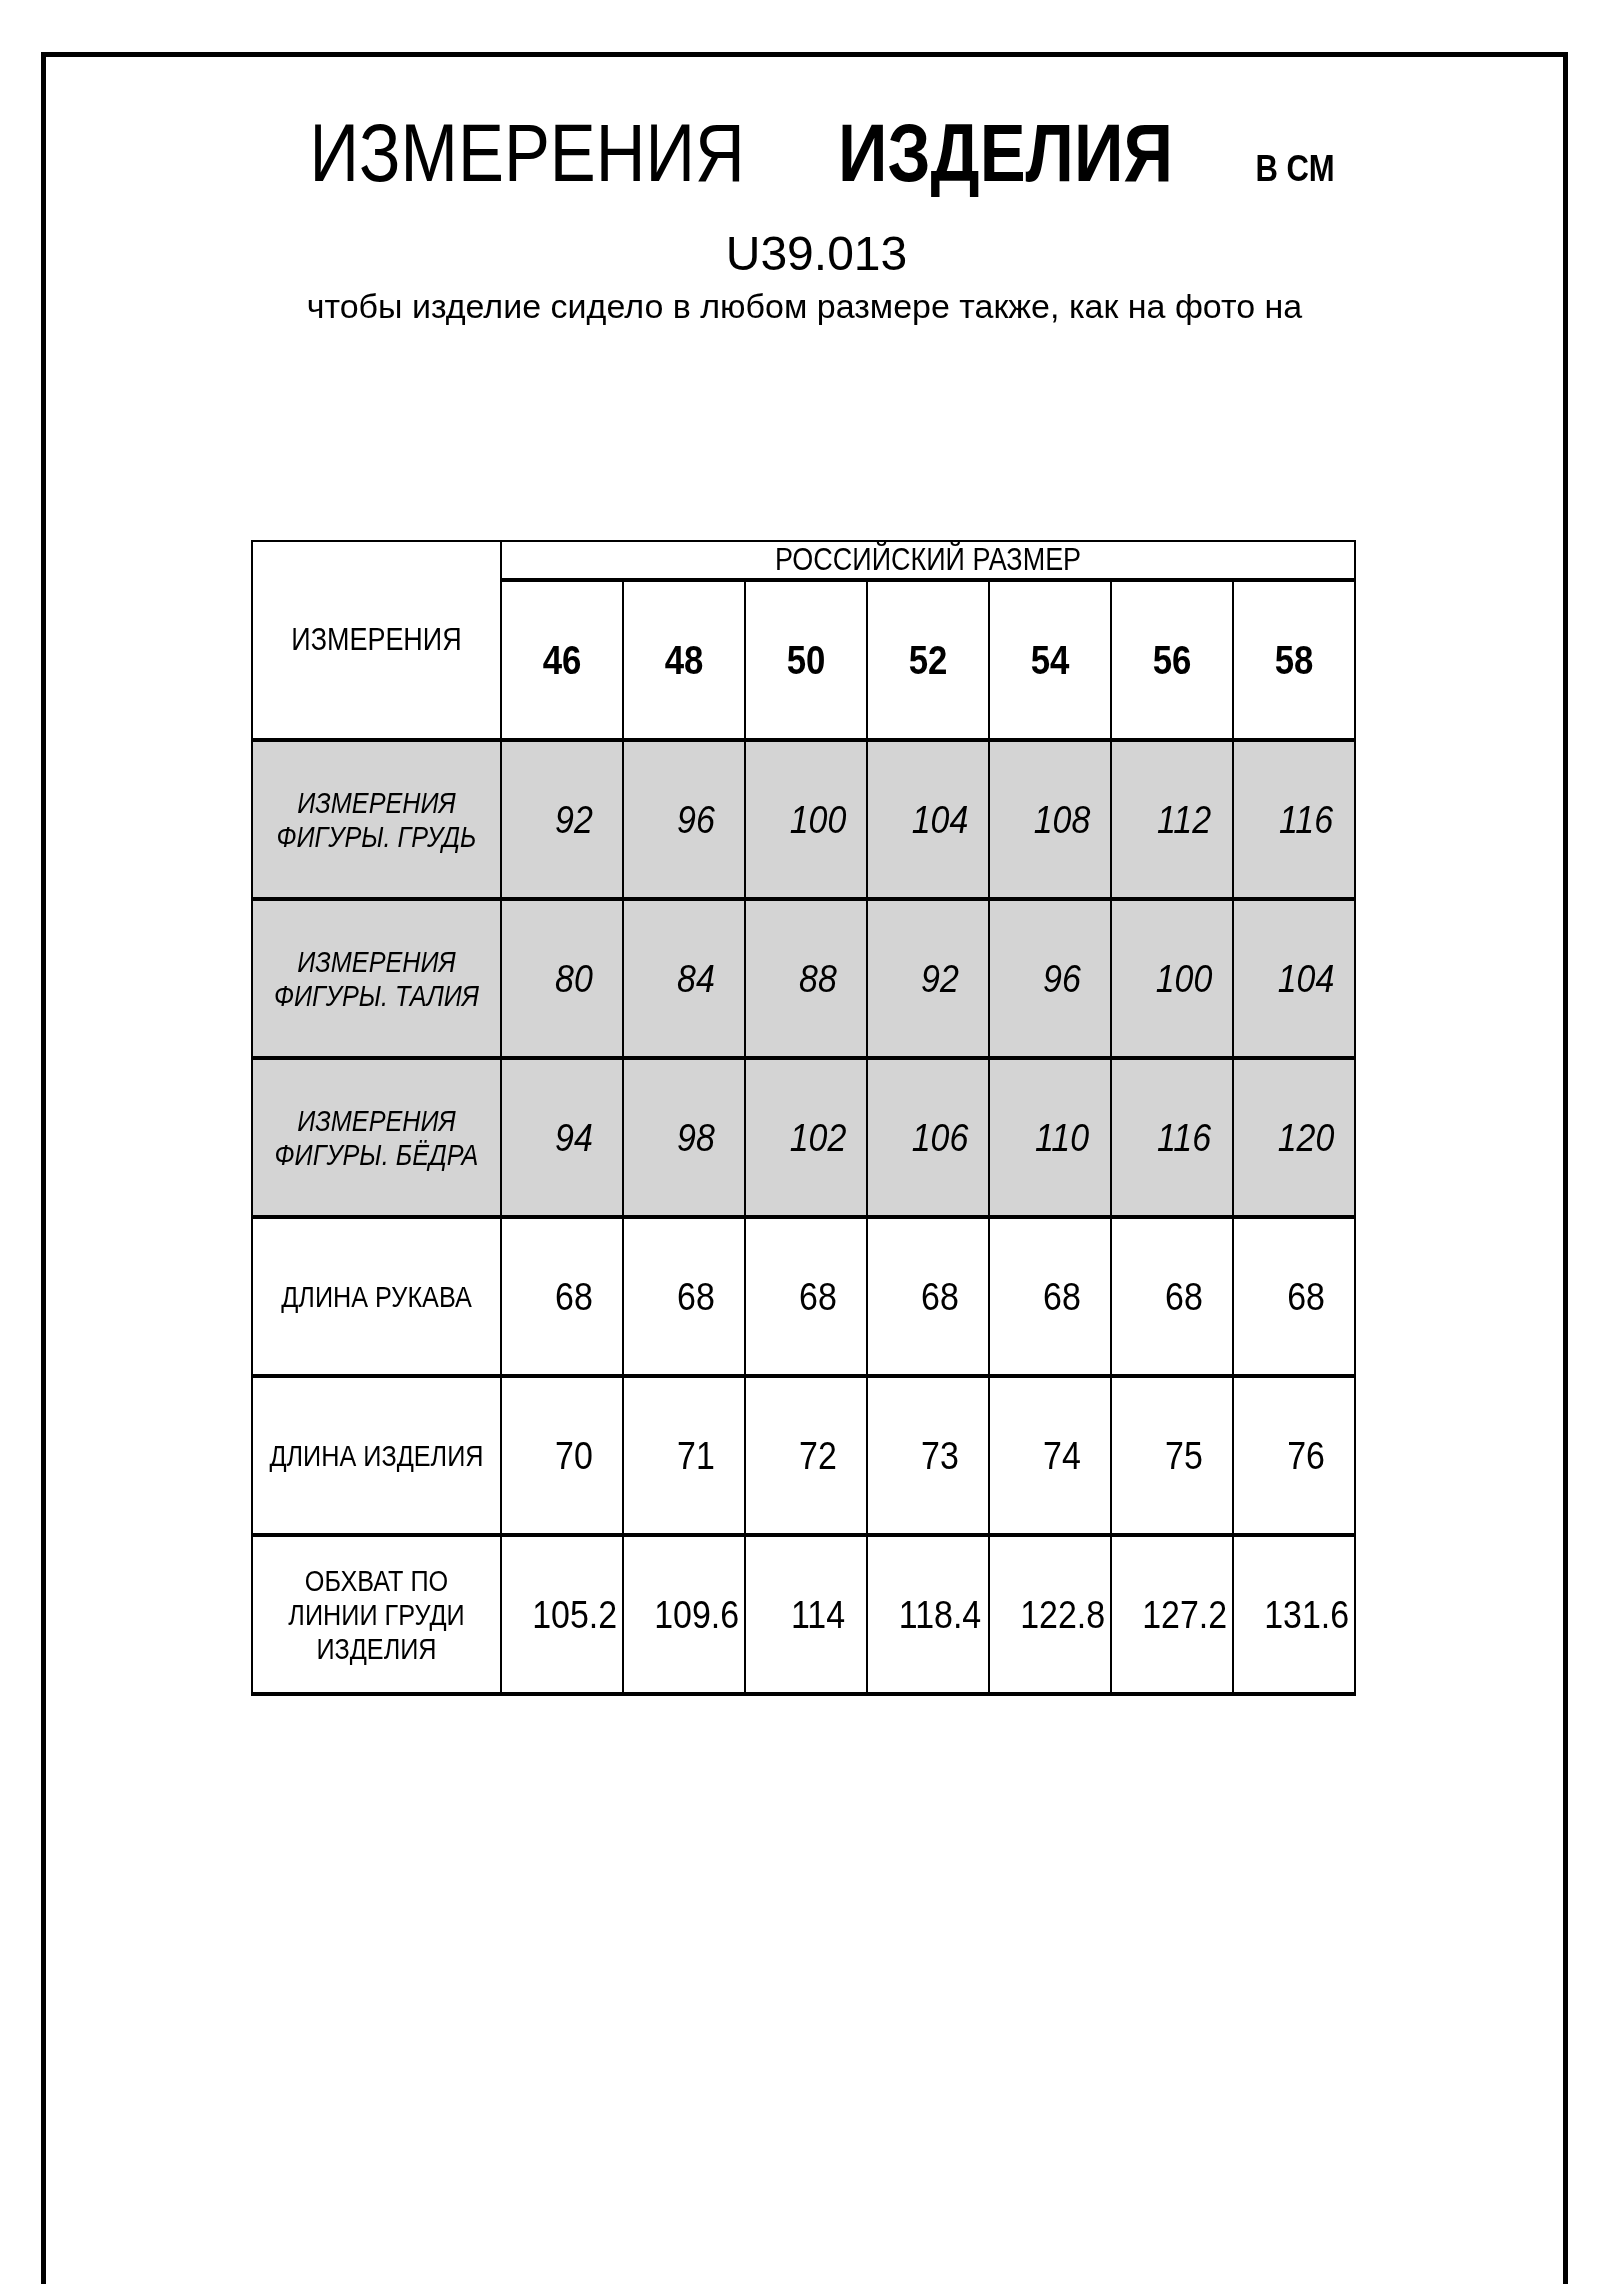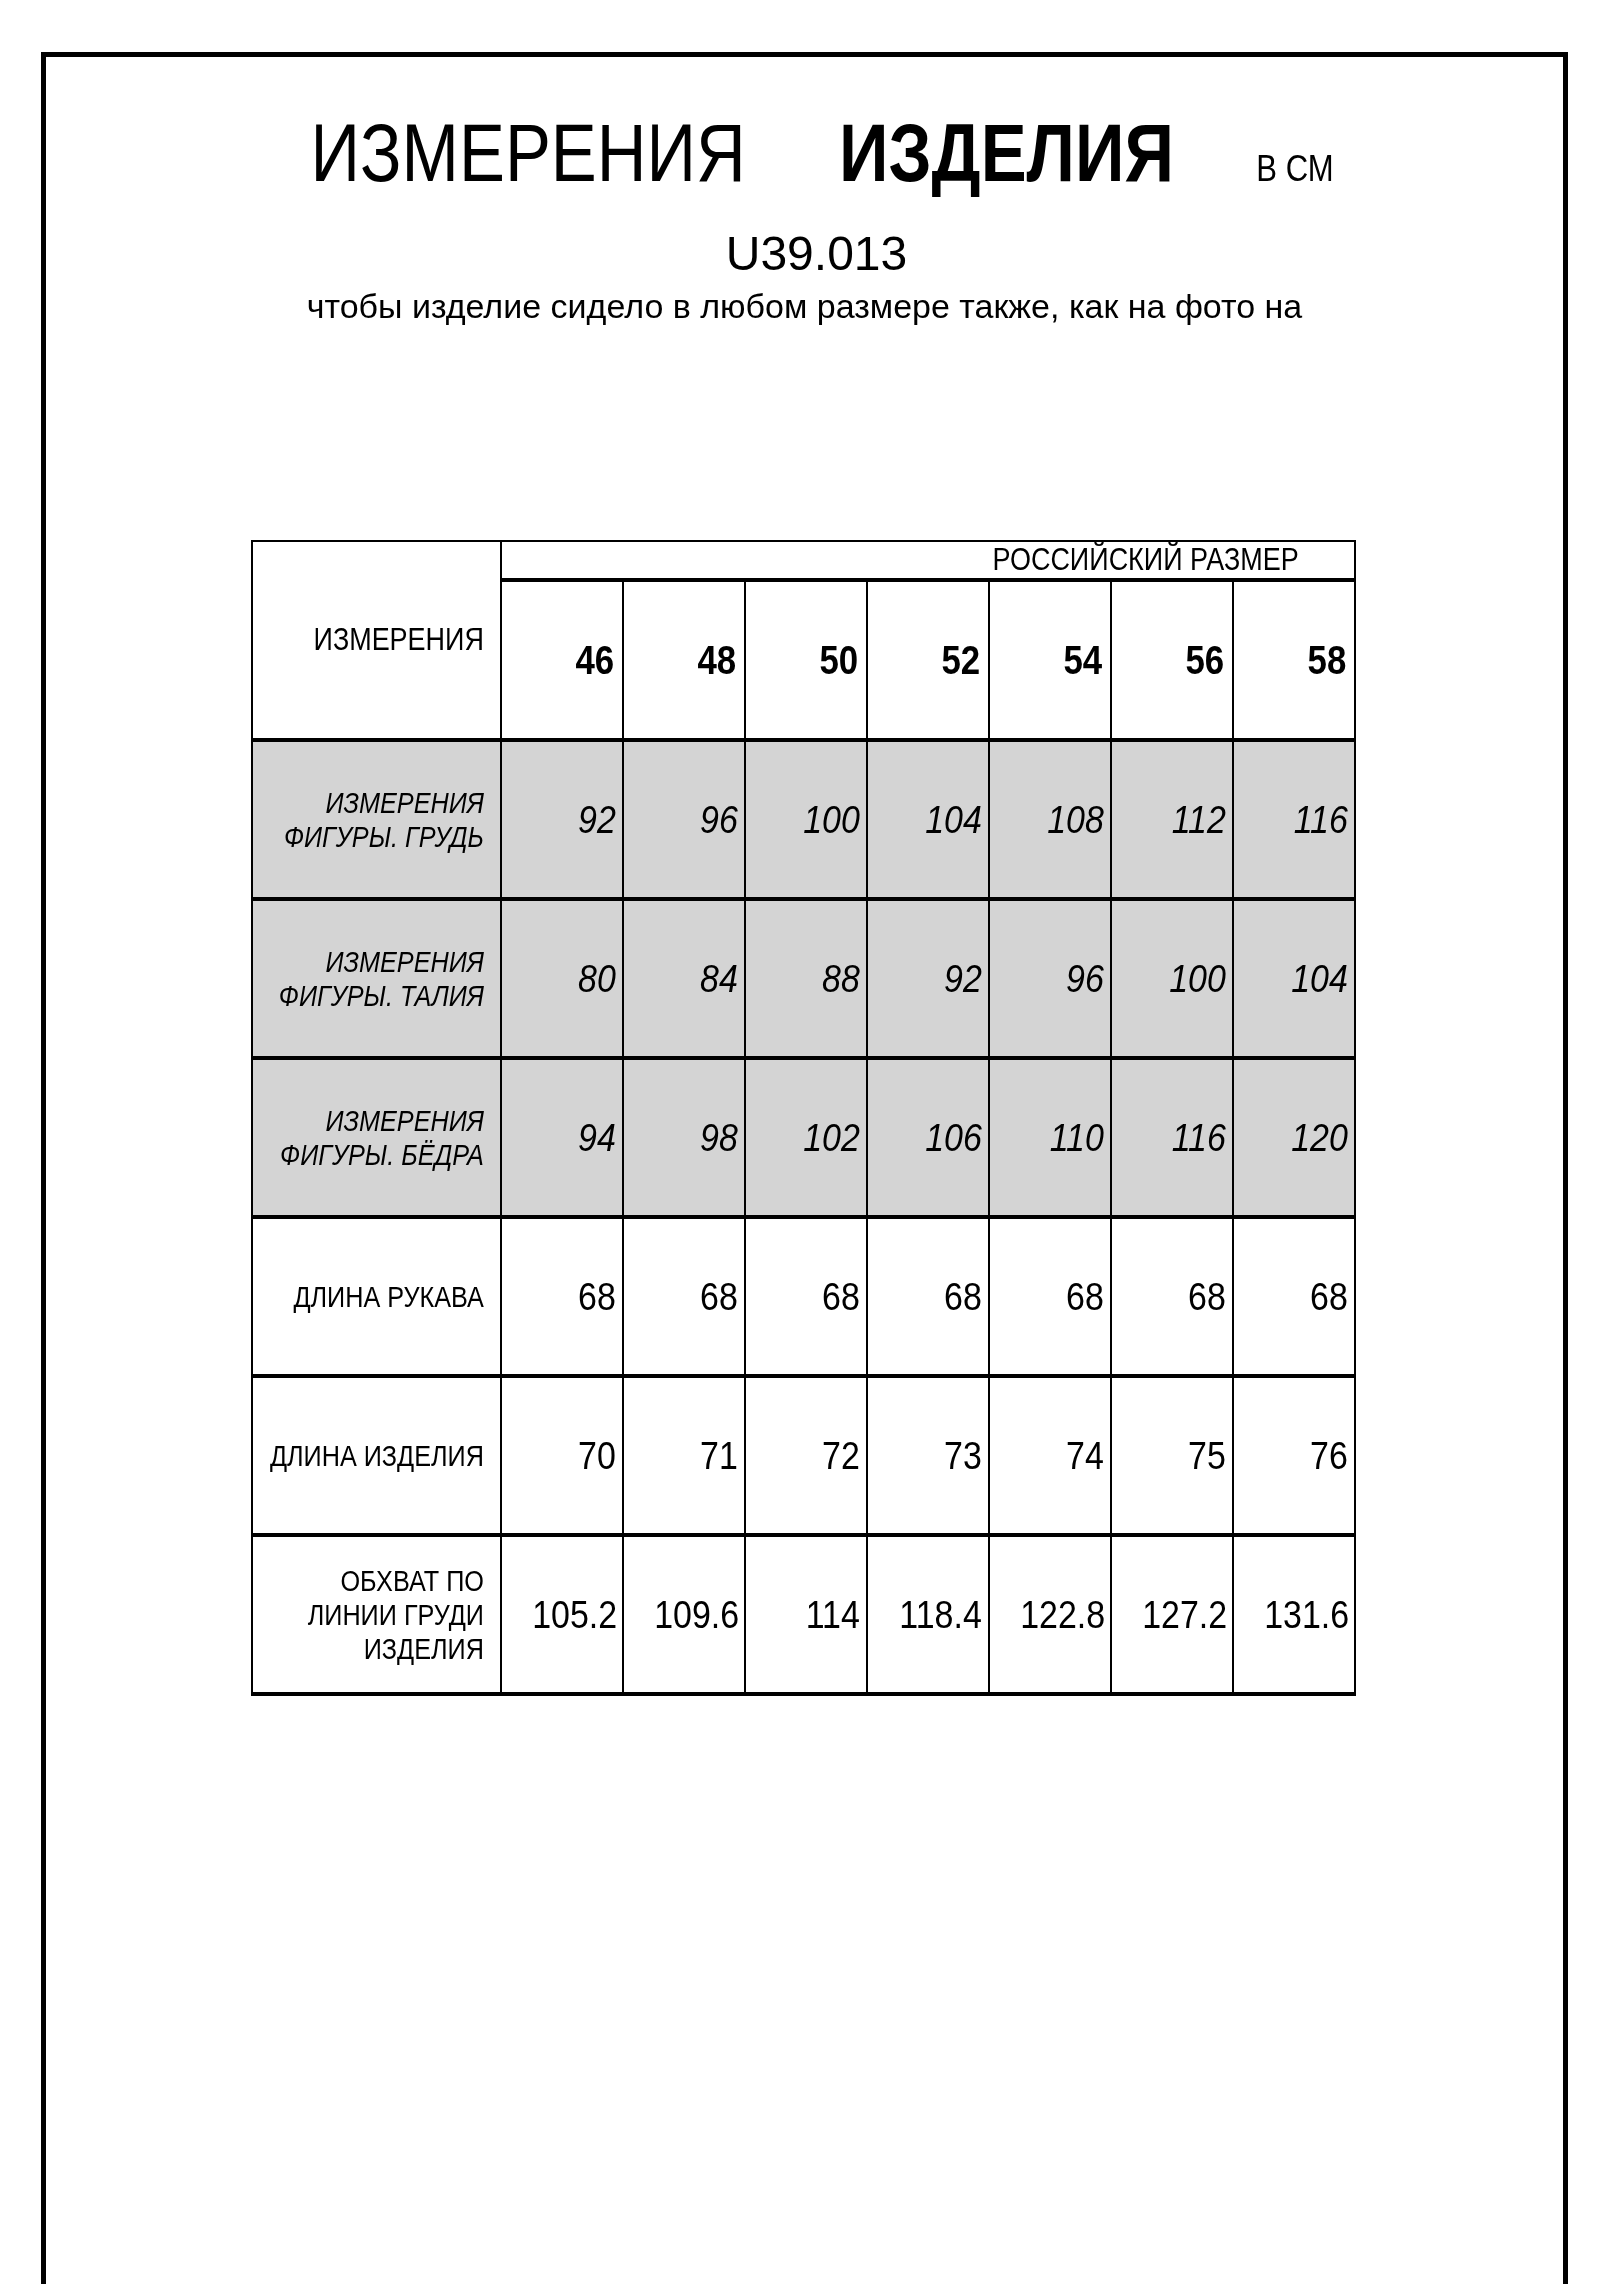--- a/index.html
+++ b/index.html
@@ -24,40 +24,40 @@
   .band {
     position:absolute; left:84px; top:107px;
     width:1442px; height:91px;
     display:flex; align-items:baseline; justify-content:center;
     gap:19.6px;
   }
   .cx  { display:inline-block; transform:scaleX(0.84); transform-origin:50% 60%; white-space:nowrap; }
   .cx2 { display:block; transform:scaleX(0.87); transform-origin:50% 50%; white-space:nowrap; }
   .t1 { font-size:82px; font-weight:400; line-height:91px; }
   .t2 { font-size:82px; font-weight:700; line-height:91px; }
-  .t3 { font-size:37px;  font-weight:400; margin-left:24px; }
+  .t3 { font-size:37px;  font-weight:700; margin-left:24px; }
   .code {
     position:absolute; left:41px; top:226px; width:1527px;
     text-align:center; font-size:48px; font-weight:400;margin-left:12px;
   }
   .para {
     position:absolute; left:41px; top:288px; width:1527px;
     text-align:center; font-size:34px; line-height:37px;
   }
   
   table.size-table {
     position:absolute; left:251px; top:540px;
     width:1101px;
     border-collapse:collapse; table-layout:fixed;
   }
   col.c-label { width:249px; }
   col.c-size  { width:122px; }
   td {
     border:2.6px solid #000;
-    text-align:right; vertical-align:middle;
+    text-align:center; vertical-align:middle;
     padding:0; overflow:hidden;
   }
   tr.r-group { height:31px; }
   tr.r-sizes { height:160px; }
   tr.r-data  { height:159px; }
   td.group  { border-bottom-width:4.6px; font-size:31px; }
   td.corner { font-size:31px; border-bottom-width:4.6px; }
   tr.r-sizes td { border-bottom-width:4.6px; font-weight:700; font-size:40px; }
   tr.r-data td  { border-top-width:4.6px; border-bottom-width:4.6px; }
   tr.r-data td.lbl  { font-size:29px; }

